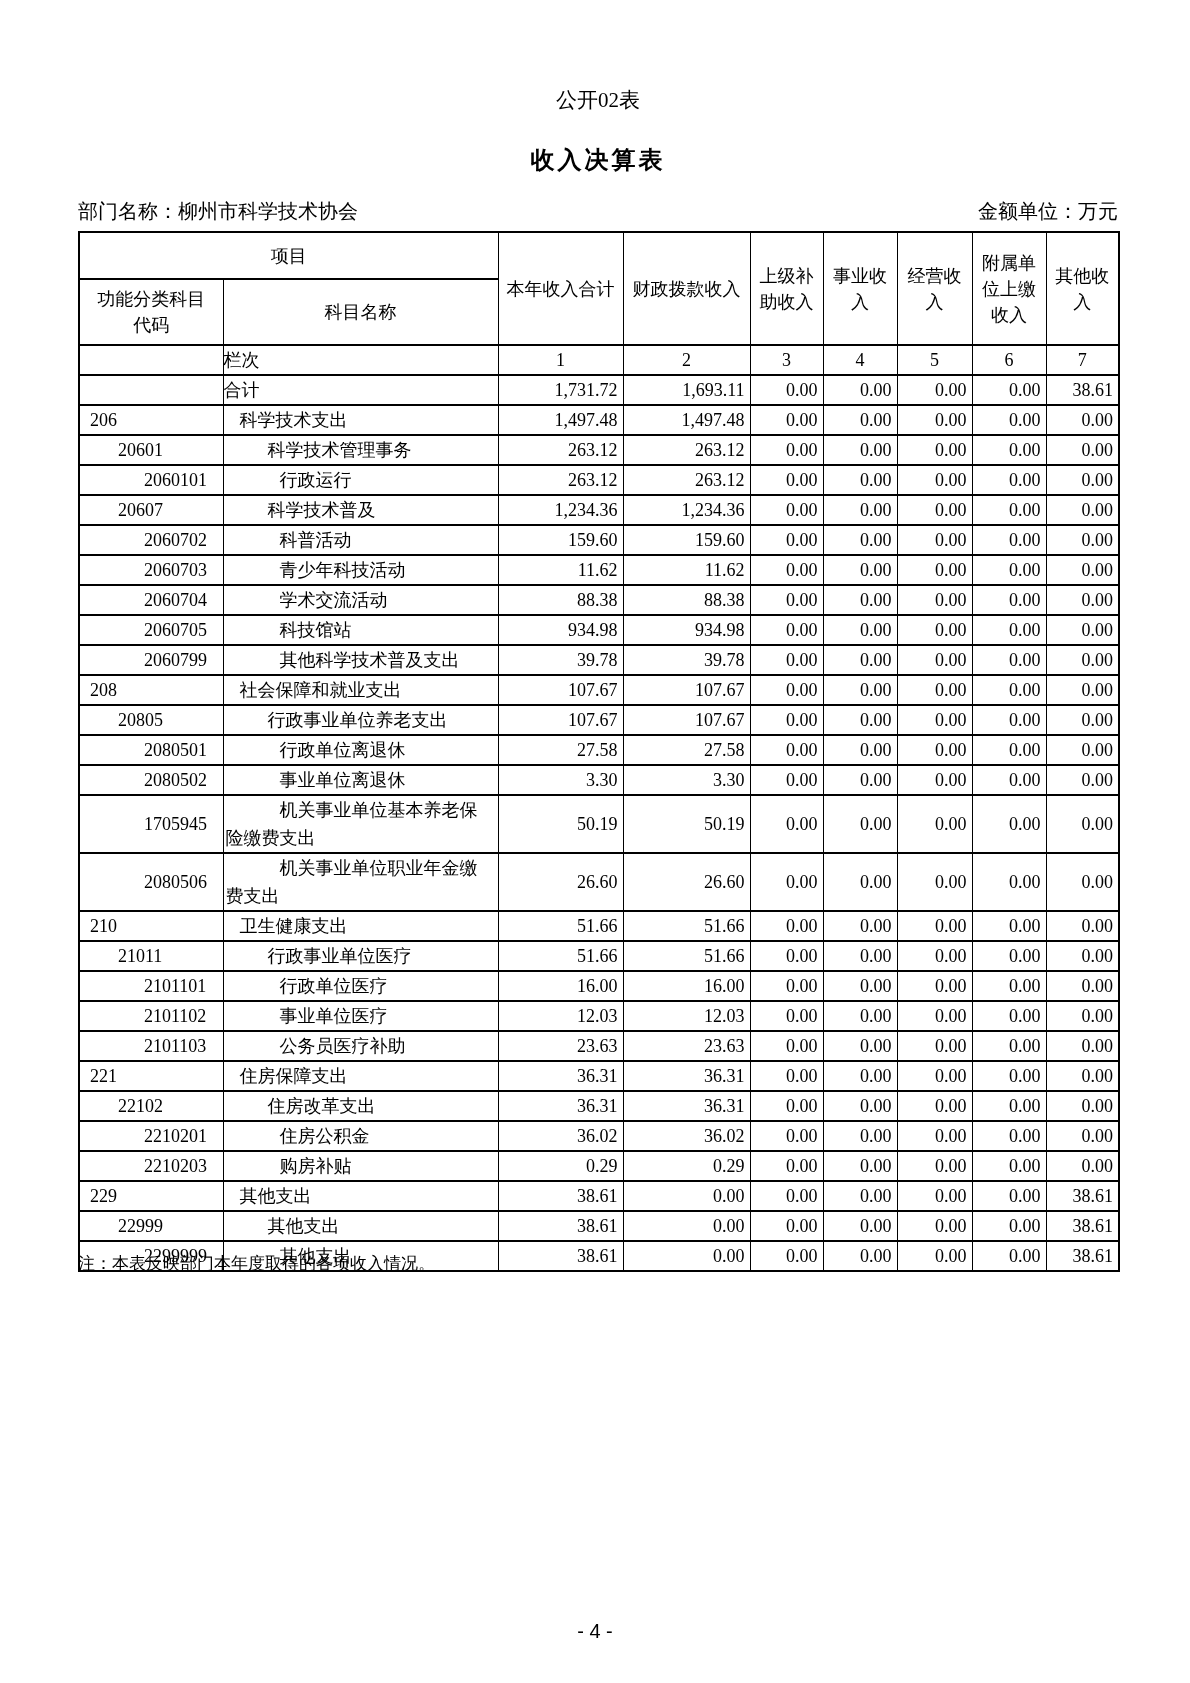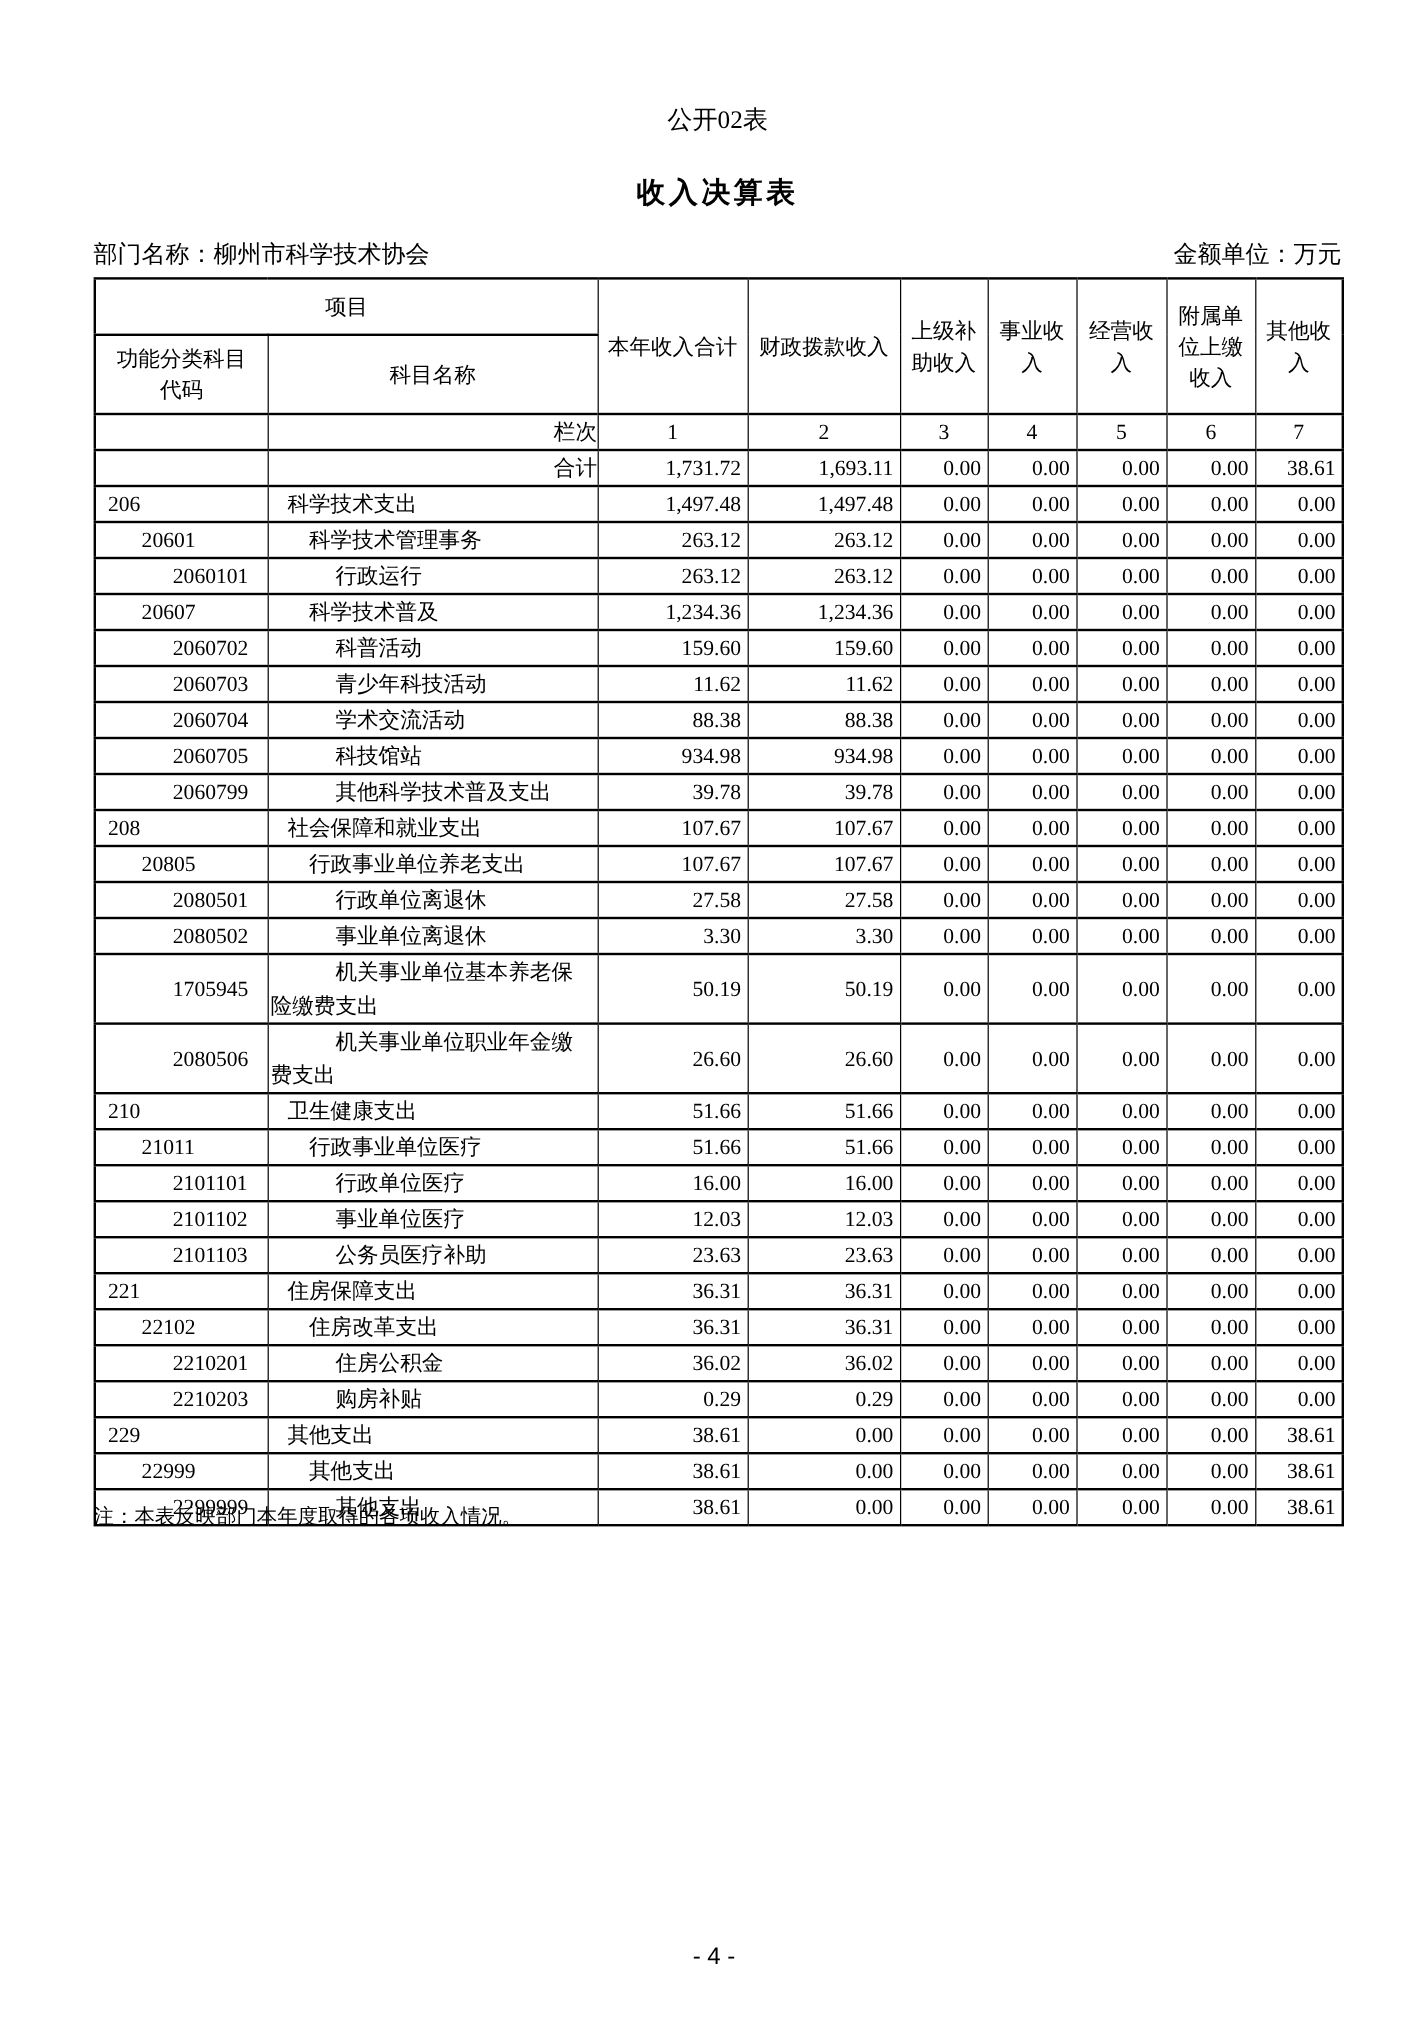--- a/index.html
+++ b/index.html
@@ -36,23 +36,23 @@
   tr.lanci { height:29px; }
   tr.drow  { height:29px; }
   td.num-hdr { text-align:center; line-height:28px; }
   td.code { text-align:left; line-height:28px; }
   td.name { text-align:left; white-space:pre-line; line-height:28px; }
   td.val  { text-align:right; padding-right:5px; line-height:28px; }
   td.c-lvl0 { padding-left:10px; }
   td.c-lvl1 { padding-left:38px;margin-left:17px; }
   td.c-lvl2 { padding-left:64px; }
   td.n-lvl0 { text-indent:8px;  padding-left:8px; }
-  td.n-lvl1 { text-indent:32px; padding-left:2px; }
+  td.n-lvl1 { text-indent:32px; padding-left:12px; }
   td.n-lvl2 { text-indent:54px; padding-left:2px; }
-  td.n-center { text-align:right; text-indent:0; }
+  td.n-center { text-align:left; text-indent:0; }
   .note {
     position:absolute; top:1252px; left:78px; width:1040px; font-size:17px;font-family:Liberation Serif, serif;
   }
   .page-number {
     position:absolute; top:1620px; left:0; width:1190px;
     text-align:center; font-size:20px;
     font-family:"Liberation Sans","DejaVu Sans",sans-serif;
   }
 </style>
 </head>

